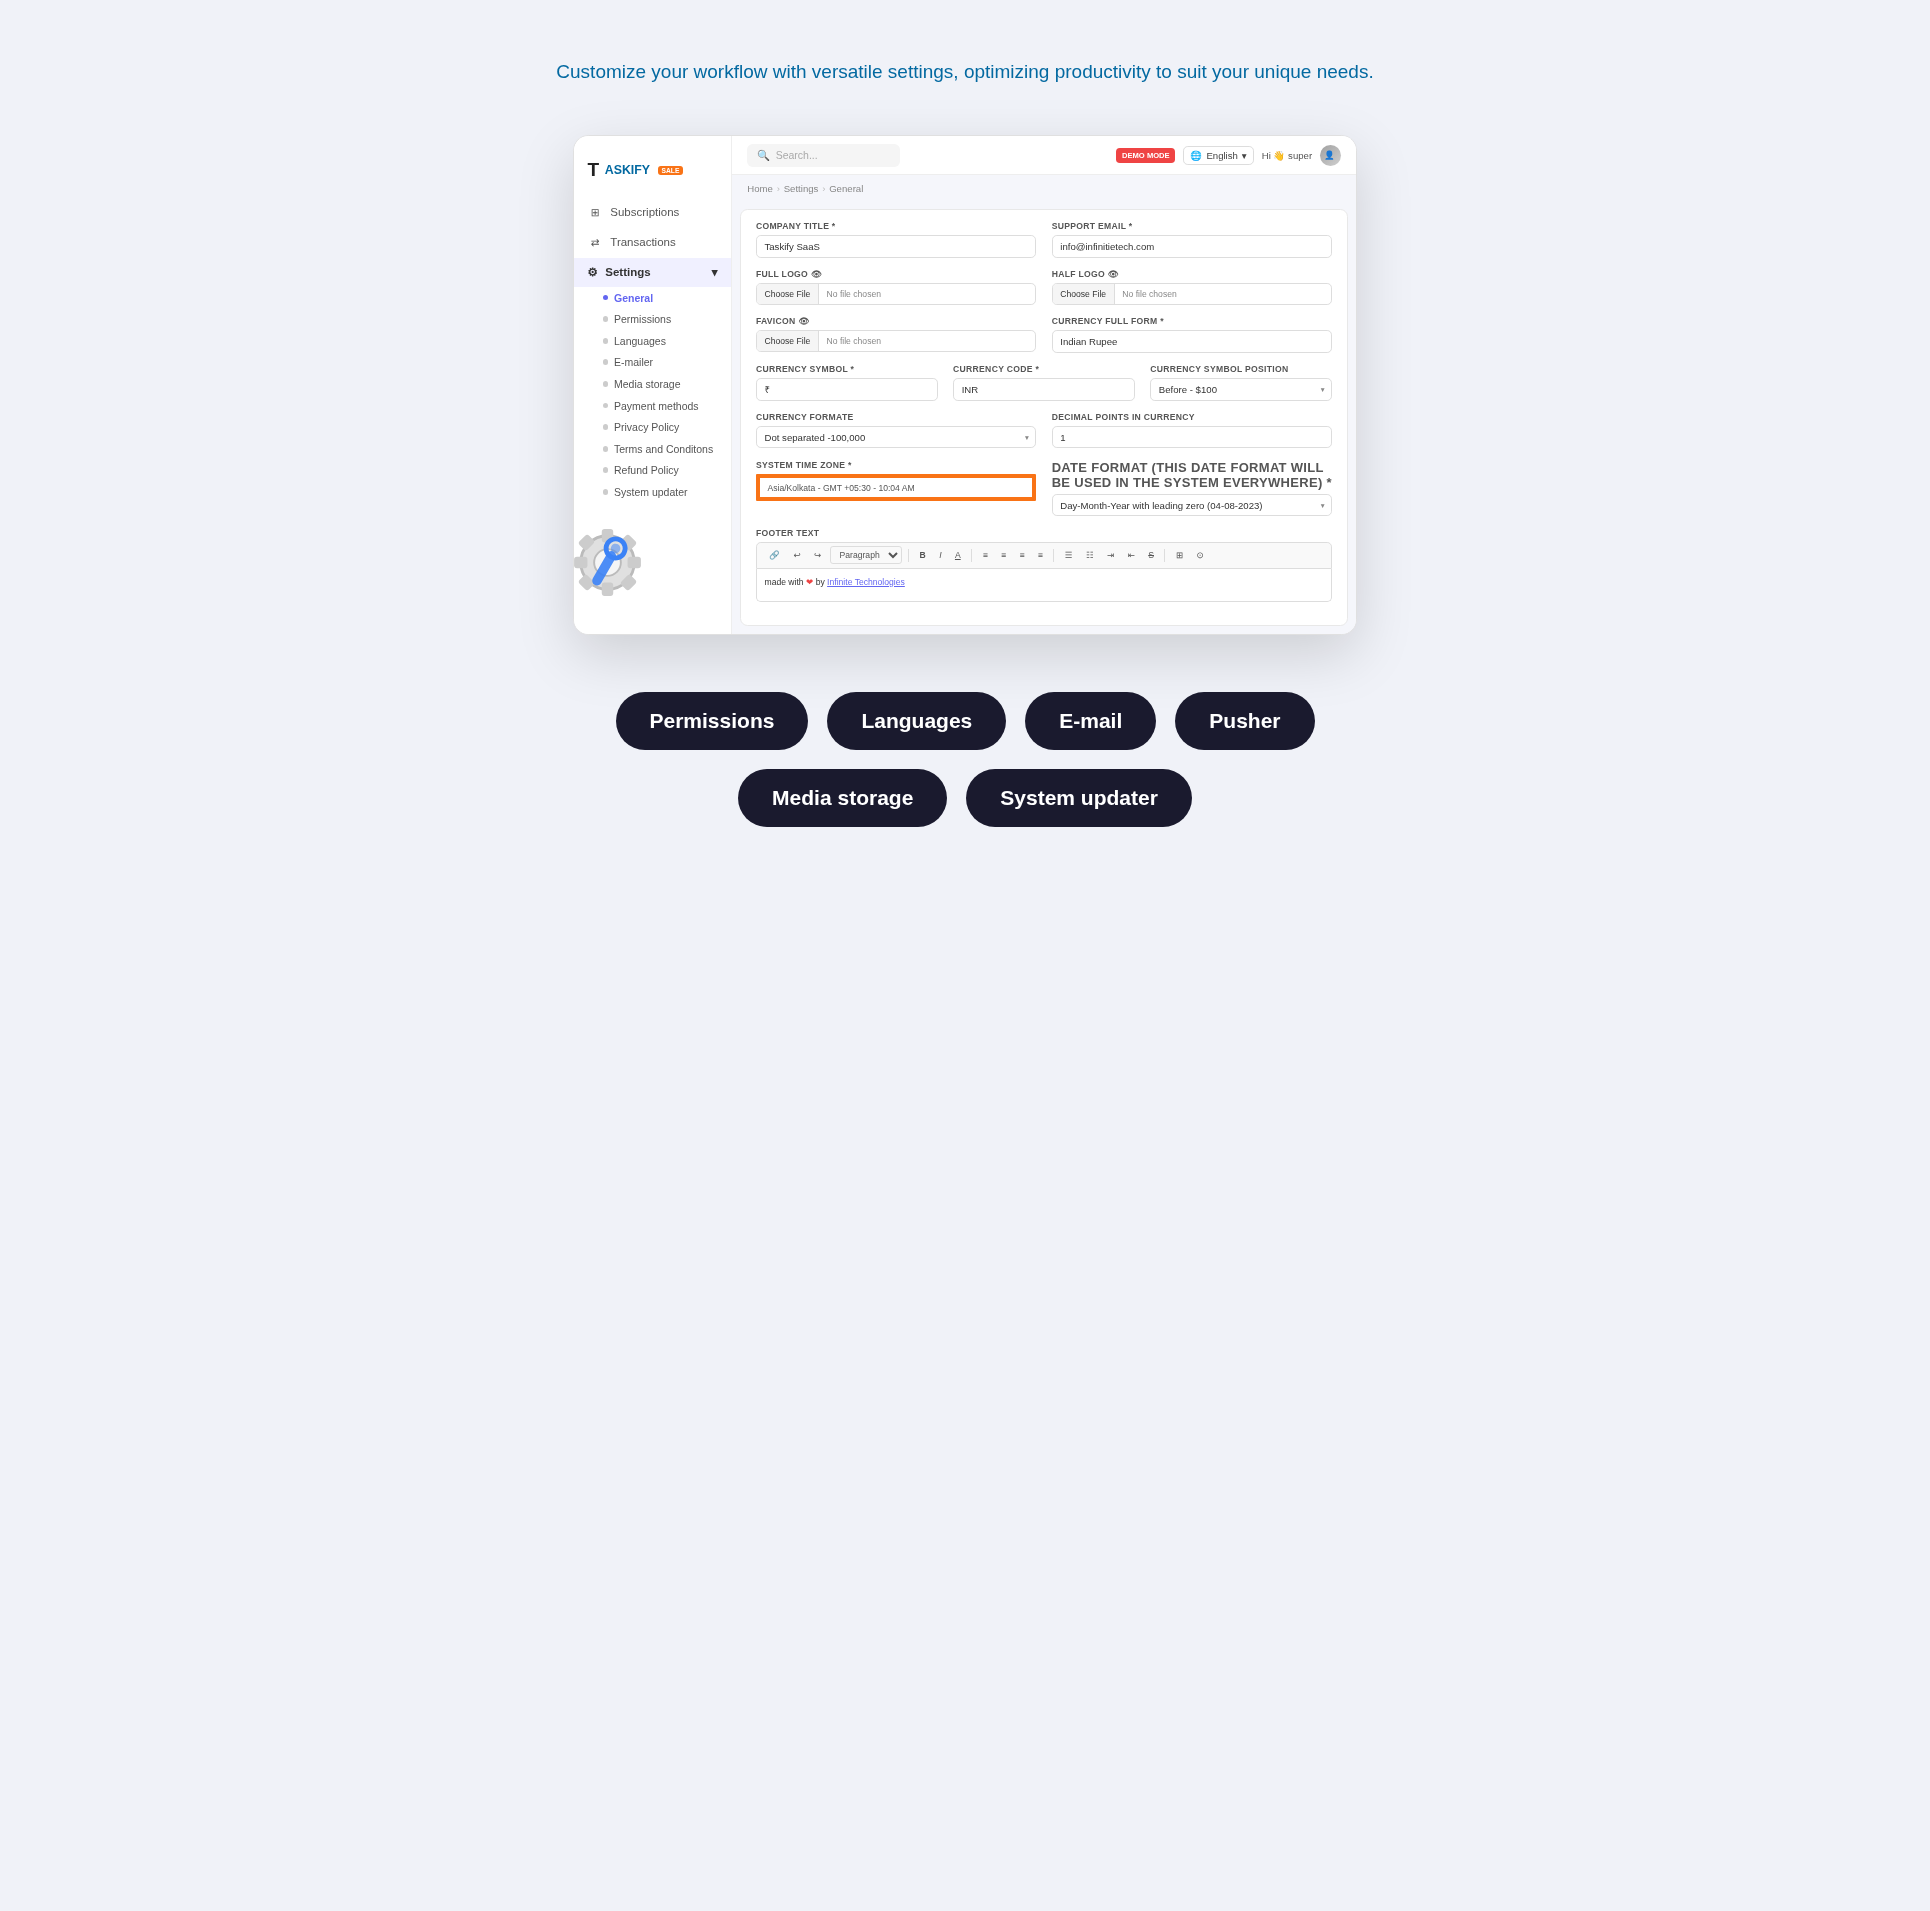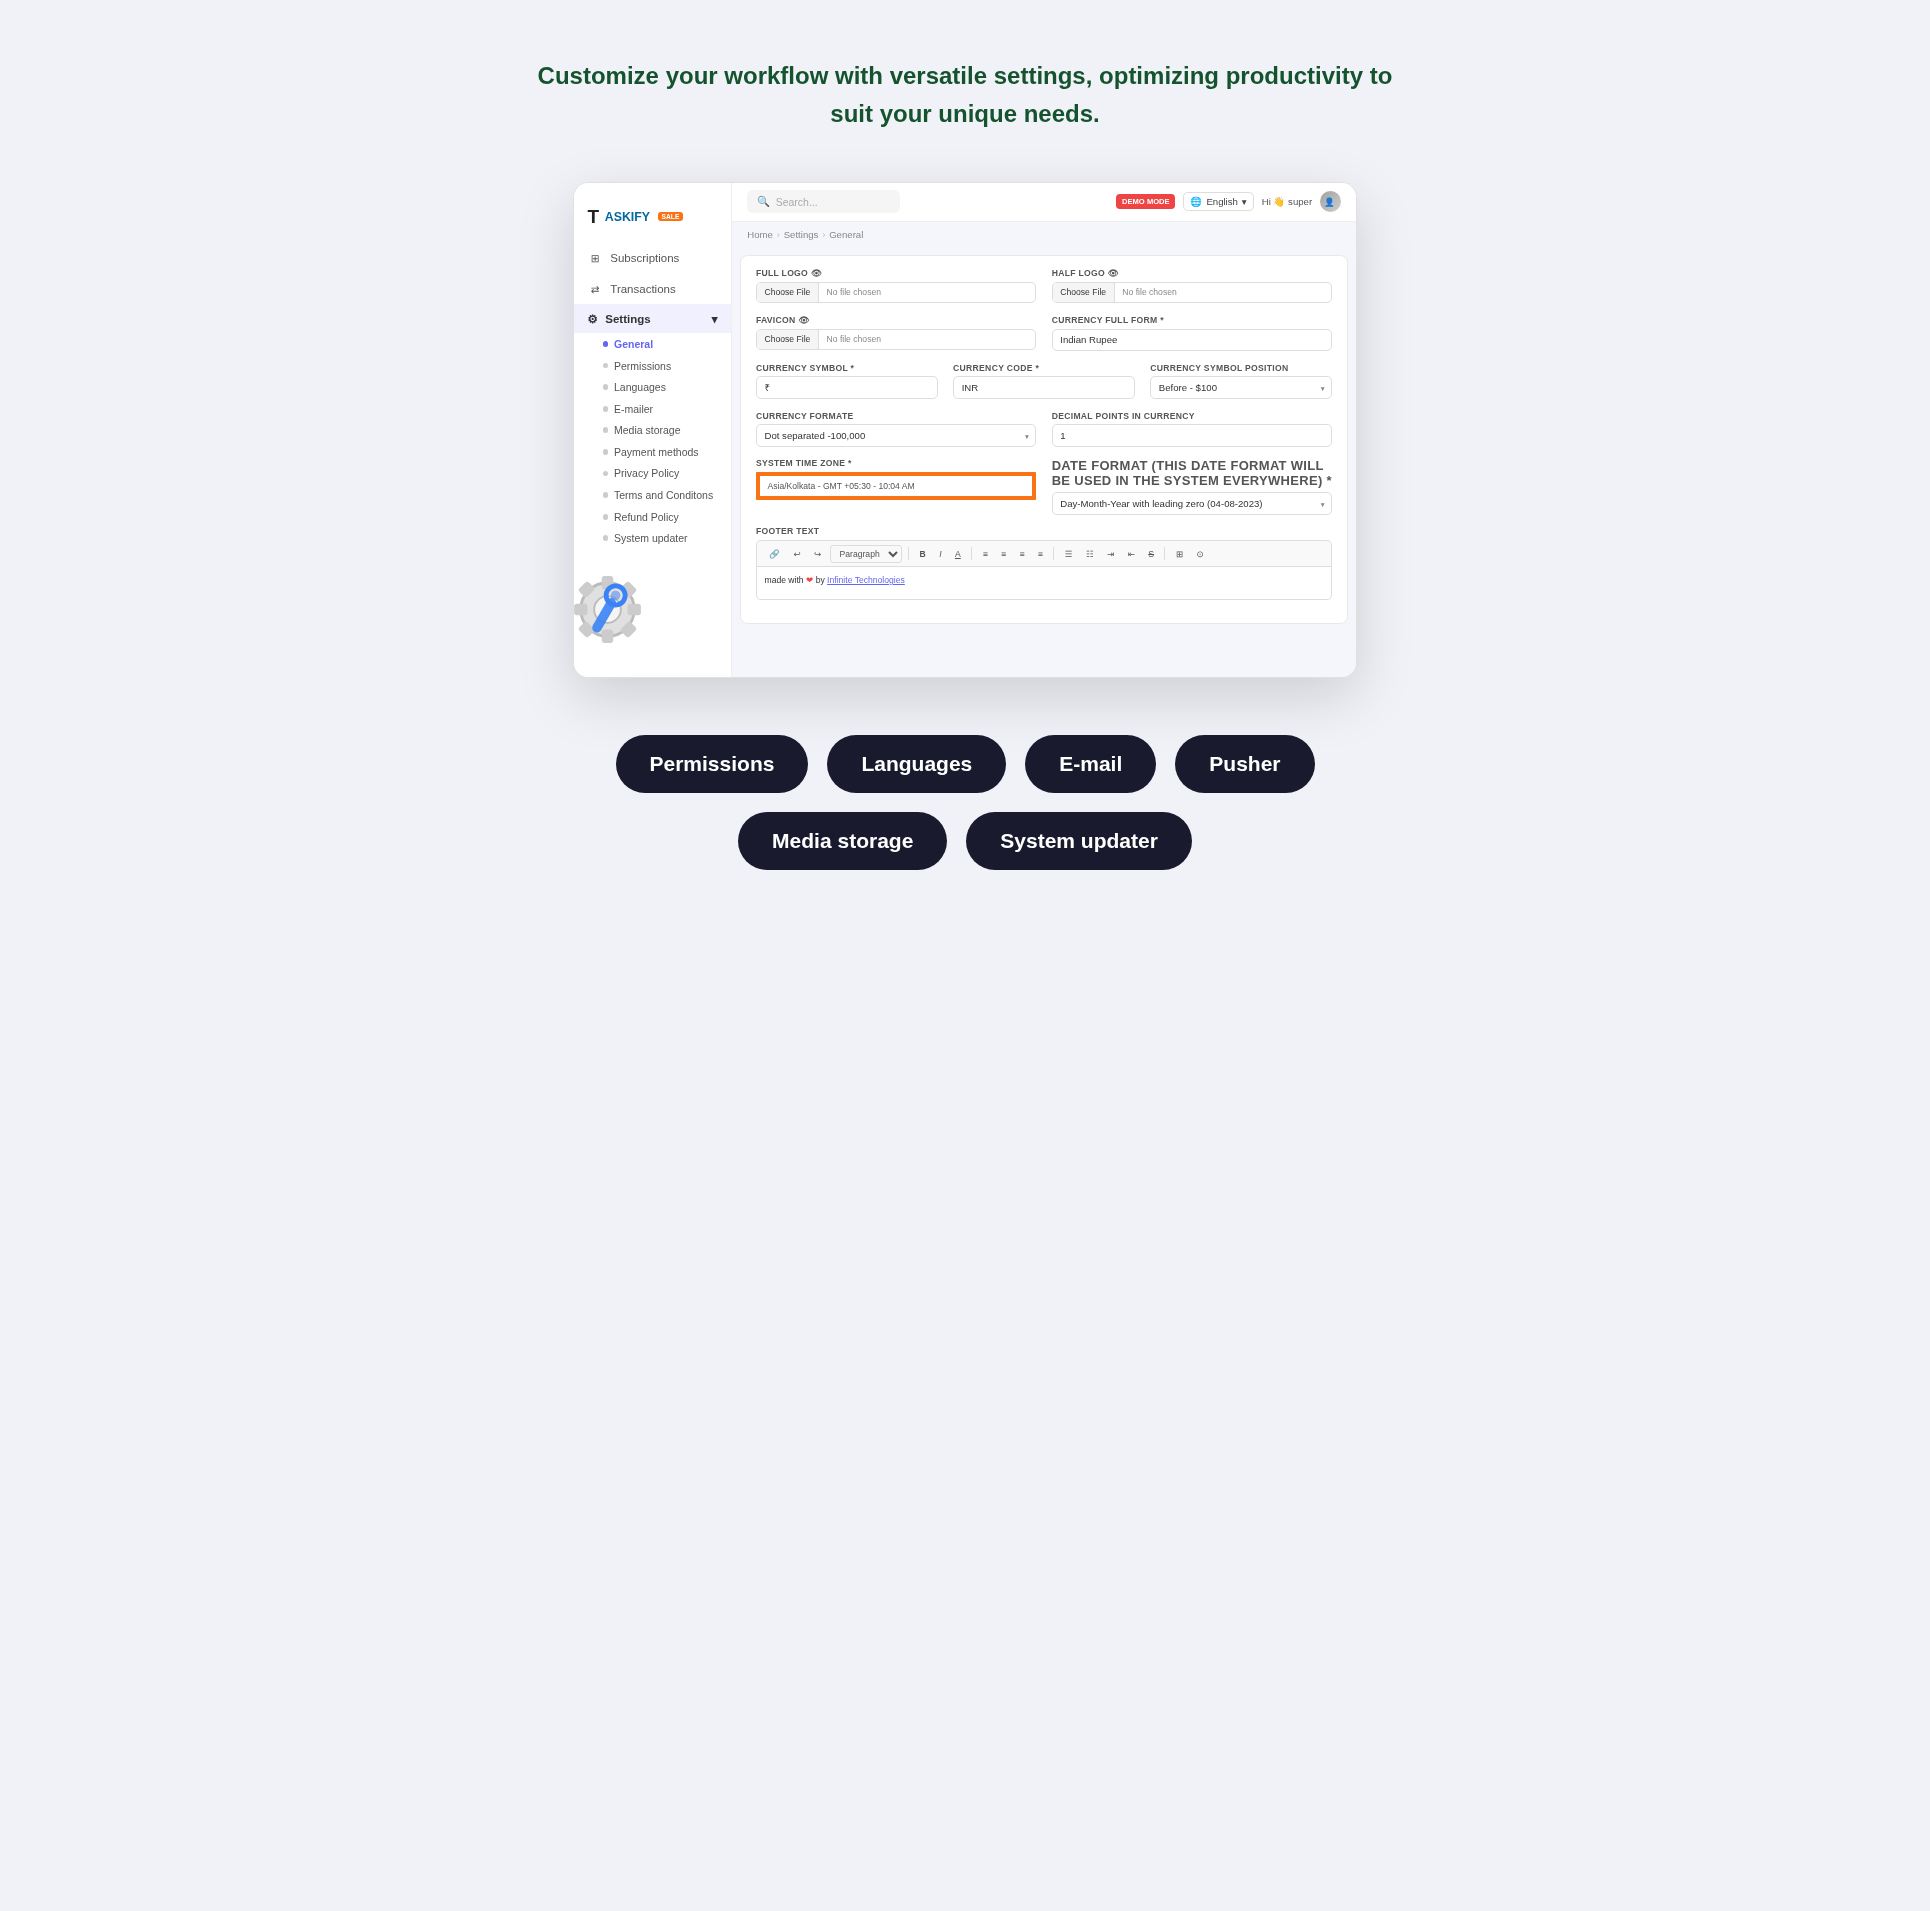--- a/index.html
+++ b/index.html
@@ -19,24 +19,24 @@
       margin-bottom: 48px;
     }
     .hero-title {
       font-size: 50px;
       font-weight: 800;
       color: #1a1a2e;
       line-height: 1.2;
       margin-bottom: 23px;
     }
     .hero-subtitle {
-      font-size: 24px;
-      color: #14532d;
+      font-size: 19px;
+      color: #0369a1;
       line-height: 1.6;
-      font-weight: 700;
+      font-weight: 400;
     }
 
     .ui-mockup {
       width: 784px;
       background: #f5f6fa;
       border-radius: 15.3px;
       overflow: hidden;
       box-shadow: 0 19px 57px rgba(0,0,0,0.15);
       display: flex;
       border: 1px solid #e0e0e0;
@@ -486,20 +486,34 @@
     <div class="breadcrumb">
       <a>Home</a>
       <span class="breadcrumb-arrow">›</span>
       <a>Settings</a>
       <span class="breadcrumb-arrow">›</span>
       <span>General</span>
     </div>
 
     <div class="form-area">
 
+      <div class="form-row">
+        <div class="form-group">
+          <div class="form-label">
+            <span>COMPANY TITLE *</span>
+          </div>
+          <input class="form-input" type="text" value="Taskify SaaS" style="">
+        </div>
+        <div class="form-group">
+          <div class="form-label">
+            <span>SUPPORT EMAIL *</span>
+          </div>
+          <input class="form-input" type="text" value="info@infinitietech.com" style="">
+        </div>
+      </div>
 
       <div class="form-row">
         <div class="form-group">
           <div class="form-label">
             <span>FULL LOGO</span>
             <span>👁</span>
           </div>
           <div class="file-input-group">
             <button class="file-btn">Choose File</button>
             <span class="file-name">No file chosen</span>

